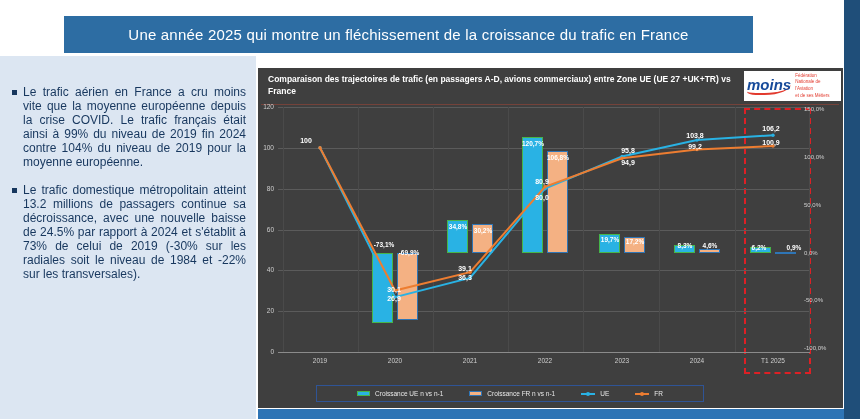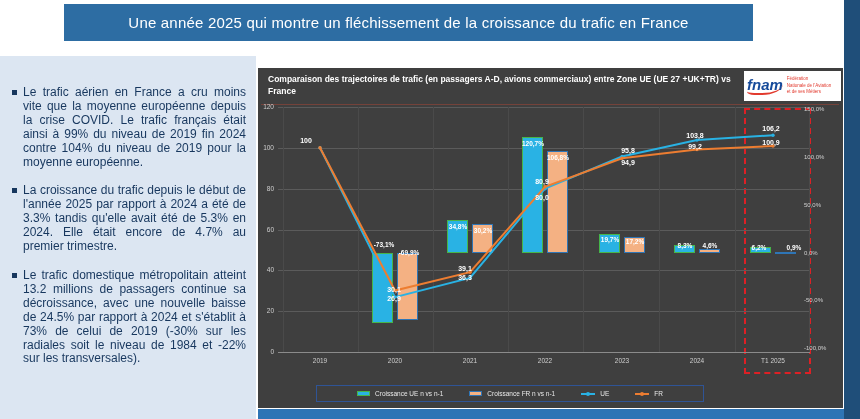--- a/index.html
+++ b/index.html
@@ -1,19 +1,19 @@
 <!DOCTYPE html>
 <html><head>
 <meta charset="utf-8">
 <style>
   * { margin:0; padding:0; box-sizing:border-box; }
   html,body { width:860px; height:419px; background:#fff; overflow:hidden;
               font-family:"Liberation Sans", sans-serif; position:relative; }
 
-  .banner { position:absolute; left:64px; top:4px; width:689px; height:37px;
+  .banner { position:absolute; left:64px; top:16px; width:689px; height:37px;
             background:#2d6da3; color:#fff; display:flex; align-items:center;
             justify-content:center; font-size:15px; letter-spacing:.2px; }
 
   .right-strip { position:absolute; left:844px; top:0; width:16px; height:419px;
                  background:#1f4e79; }
 
   .left-panel { position:absolute; left:0; top:56px; width:256px; height:363px;
                 background:#dce6f2; padding:30px 10px 8px 10px; }
   .bullet { display:flex; margin-bottom:15px; }
   .bullet .sq { flex:0 0 auto; width:5px; height:5px; background:#17375e;
@@ -81,36 +81,32 @@
 
 <div class="right-strip"></div>
 
 <div class="left-panel" id="bullets">
     <div class="bullet">
       <span class="sq"></span>
       <p>Le trafic aérien en France a cru moins vite que la moyenne européenne depuis la crise COVID. Le trafic français était ainsi à 99% du niveau de 2019 fin 2024 contre 104% du niveau de 2019 pour la moyenne européenne.</p>
     </div>
     <div class="bullet">
       <span class="sq"></span>
-      <p>La croissance du trafic depuis le début de l'année 2025 par rapport à 2024 a été de 3.3% tandis qu'elle avait été de 5.3% en 2024. Elle était encore de 4.7% au premier trimestre.</p>
-    </div>
-    <div class="bullet">
-      <span class="sq"></span>
       <p>Le trafic domestique métropolitain atteint 13.2 millions de passagers continue sa décroissance, avec une nouvelle baisse de 24.5% par rapport à 2024 et s'établit à 73% de celui de 2019 (-30% sur les radiales soit le niveau de 1984 et -22% sur les transversales).</p>
     </div>
   </div>
 
 <div class="chart" id="chart">
   <div class="chart-title">
     <div>Comparaison des trajectoires de trafic (en passagers A-D, avions commerciaux) entre Zone UE (UE 27 +UK+TR)  vs France</div>
   </div>
   <div class="title-rule"></div>
 
   <div class="logo">
-    <span class="word">fnam</span>
+    <span class="word">moins</span>
     <span class="tag">
       <span>Fédération</span>
       <span>Nationale de l'Aviation</span>
       <span>et de ses Métiers</span>
     </span>
   </div>
 
   <div class="hl-box"></div>
   <div class="legend" id="legend">
       <div class="item">

